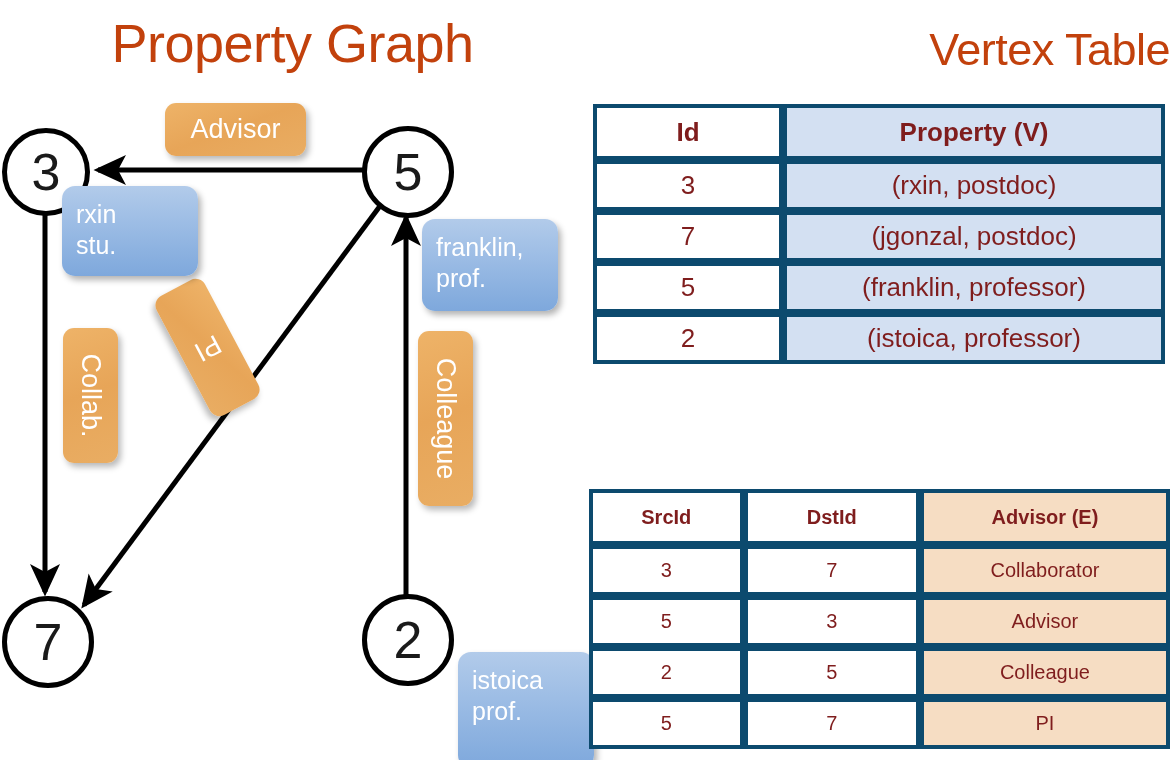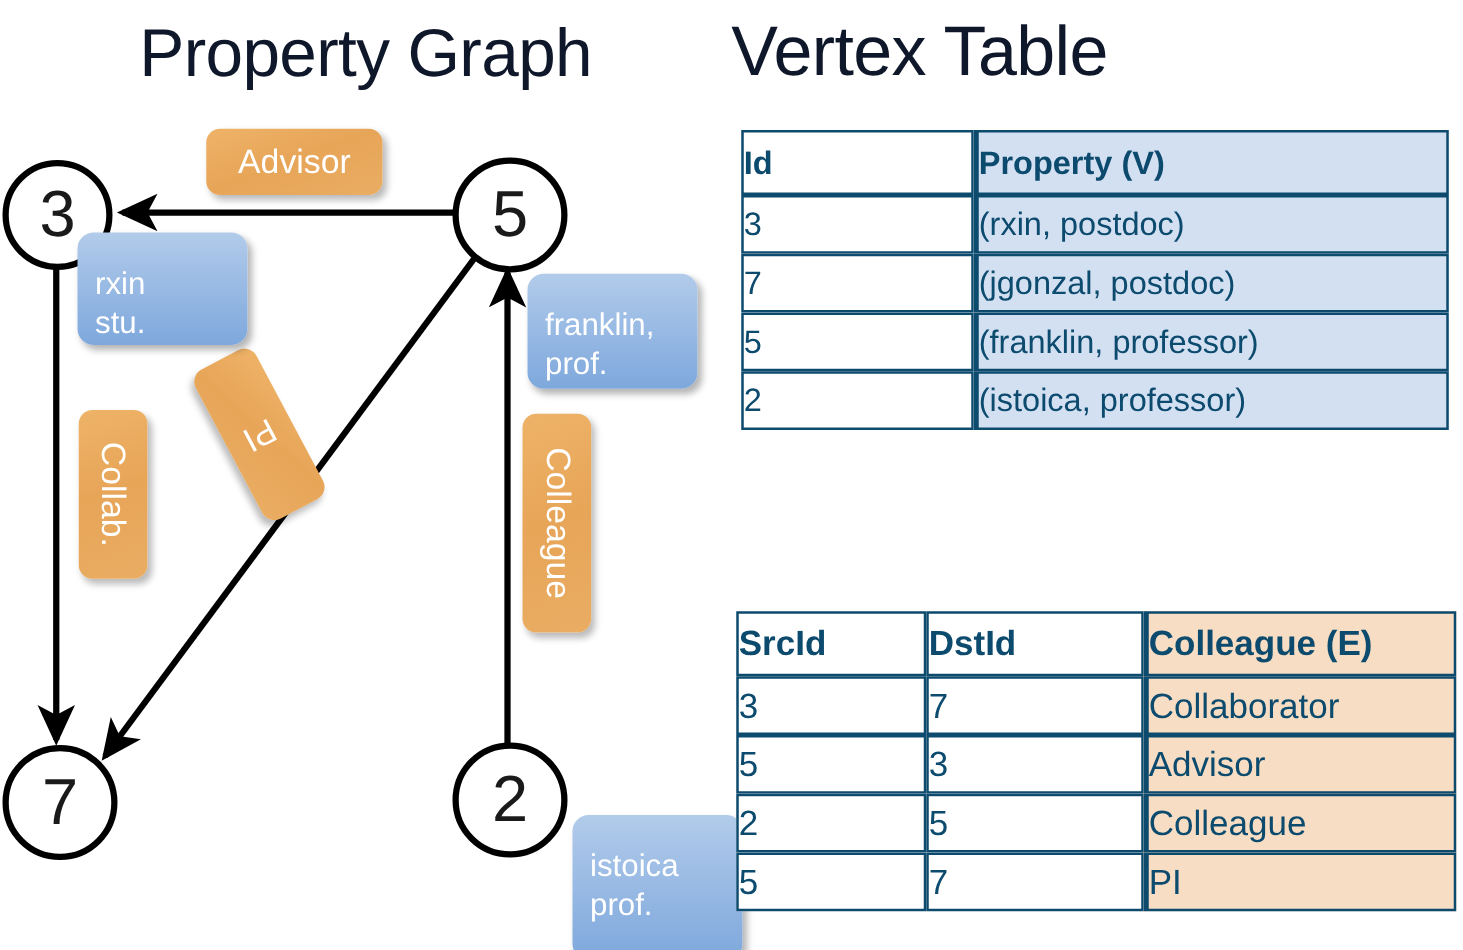--- a/index.html
+++ b/index.html
@@ -8,26 +8,26 @@
     font-family:"Liberation Sans", sans-serif;
     overflow:hidden;position:relative;
   }
   .stage{position:absolute;left:0;top:0;width:1170px;height:760px;}
 
   
   .title{
     position:absolute;
     font-family:"Liberation Sans", sans-serif;
     font-weight:300;
-    color:#0f172a;
+    color:#c2410c;
     white-space:nowrap;
     letter-spacing:-0.5px;
   }
   #title-property-graph{left:0;top:12px;width:585px;text-align:center;font-size:54px;}
-  #title-vertex-table{left:585px;top:8px;width:585px;text-align:left;font-size:56px;}
+  #title-vertex-table{left:585px;top:24px;width:585px;text-align:right;font-size:45px;}
   #title-edge-table{left:585px;top:398px;width:585px;text-align:center;font-size:52px;}
 
   
   #graph-svg{position:absolute;left:0;top:0;width:585px;height:760px;}
 
   
   .node{
     position:absolute;border:5px solid #000;border-radius:50%;
     background:#fff;box-sizing:border-box;
     display:flex;align-items:center;justify-content:center;
@@ -38,21 +38,21 @@
   #node-5{left:362px;top:126px;width:92px;height:92px;}
   #node-7{left:2px;top:596px;width:92px;height:92px;}
   #node-2{left:362px;top:594px;width:92px;height:92px;}
 
   
   .vprop{
     position:absolute;border-radius:13px;
     background:linear-gradient(180deg,#b2cbea 0%,#9dbde5 40%,#7ea8dc 100%);
     box-shadow:3px 4px 6px rgba(0,0,0,0.30);
     color:#ffffff;font-size:25px;line-height:1.22;
-    padding:26px 14px;box-sizing:border-box;
+    padding:13px 14px;box-sizing:border-box;
     font-family:"Liberation Sans", sans-serif;font-weight:300;
   }
   #vprop-3{left:62px;top:186px;width:136px;height:90px;}
   #vprop-5{left:422px;top:186px;width:136px;height:92px;margin-top:33px;}
   #vprop-7{left:62px;top:652px;width:140px;height:92px;}
   #vprop-2{left:422px;top:652px;width:136px;height:116px;margin-left:36px;}
 
   
   .eprop{
     position:absolute;border-radius:11px;
@@ -69,37 +69,37 @@
   #eprop-colleague{left:418px;top:331px;width:55px;height:175px;}
   #eprop-colleague span{transform:rotate(90deg);display:block;}
   #eprop-pi{left:140px;top:320px;width:135px;height:55px;
             transform:rotate(62deg);transform-origin:50% 50%;}
   #eprop-pi span{transform:rotate(90deg);display:block;}
 
   
   .tbl{position:absolute;border-collapse:separate;border-spacing:0;
        font-family:"Liberation Sans", sans-serif;}
   .tbl td,.tbl th{
-    border:2px solid #0c4a6e;
-    text-align:left;vertical-align:middle;
-    font-weight:300;color:#0c4a6e;
+    border:4px solid #0c4a6e;
+    text-align:center;vertical-align:middle;
+    font-weight:300;color:#7f1d1d;
     padding:0;
   }
   .tbl th{font-weight:700;}
 
   
   #vertex-table{left:593px;top:104px;}
   #vertex-table td,#vertex-table th{height:43px;font-size:26px;}
   #vertex-table .c-id{width:182px;background:#ffffff;}
   #vertex-table .c-prop{width:374px;background:#d3e0f2;border-left-width:4px;}
   #vertex-table thead th{height:48px;}
 
   
   #edge-table{left:589px;top:489px;}
-  #edge-table td,#edge-table th{height:43px;font-size:28px;}
+  #edge-table td,#edge-table th{height:43px;font-size:20px;}
   #edge-table .c-src{width:148px;background:#ffffff;}
   #edge-table .c-dst{width:170px;background:#ffffff;}
   #edge-table .c-eprop{width:244px;background:#f6ddc3;border-left-width:4px;}
   #edge-table thead th{height:48px;}
 </style>
 </head>
 <body>
 
 <div class="stage">
 
@@ -188,21 +188,21 @@
         <td class="c-prop">(istoica, professor)</td>
       </tr>
     </tbody>
   </table>
 
   <table class="tbl" id="edge-table">
     <thead>
       <tr>
         <th class="c-src">SrcId</th>
         <th class="c-dst">DstId</th>
-        <th class="c-eprop">Colleague (E)</th>
+        <th class="c-eprop">Advisor (E)</th>
       </tr>
     </thead>
     <tbody>
       <tr>
         <td class="c-src">3</td>
         <td class="c-dst">7</td>
         <td class="c-eprop">Collaborator</td>
       </tr>
       <tr>
         <td class="c-src">5</td>

